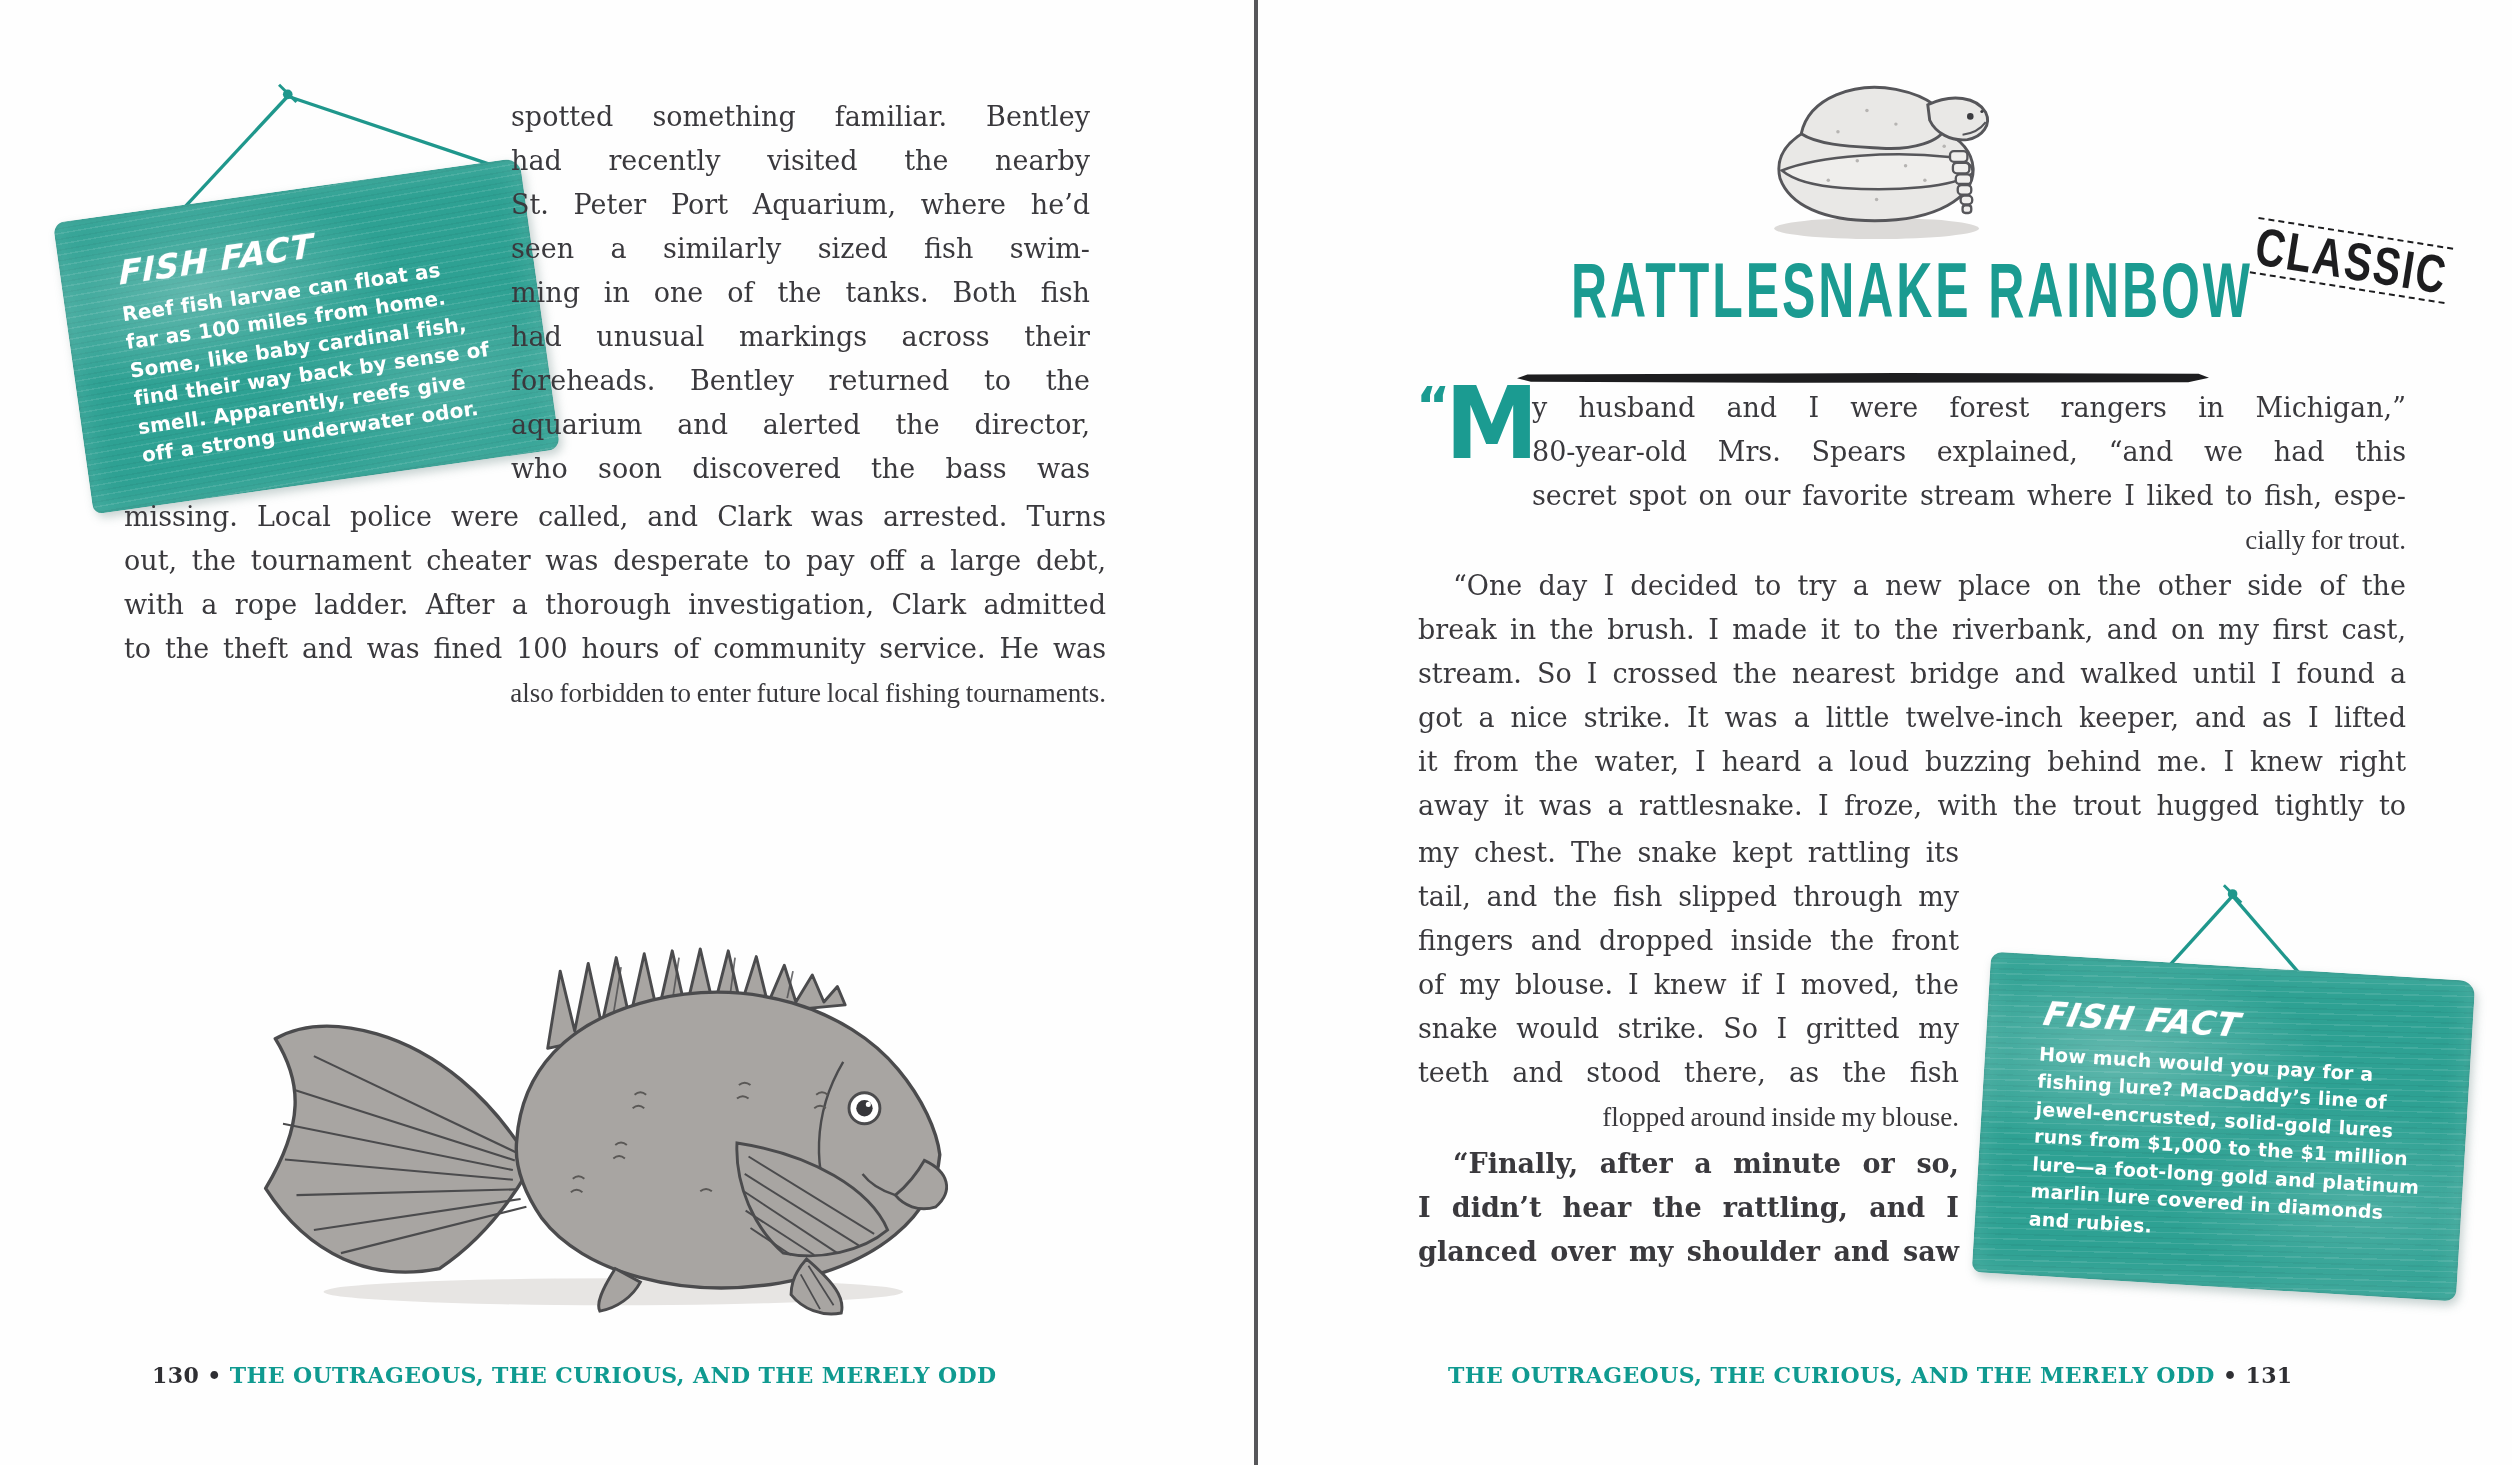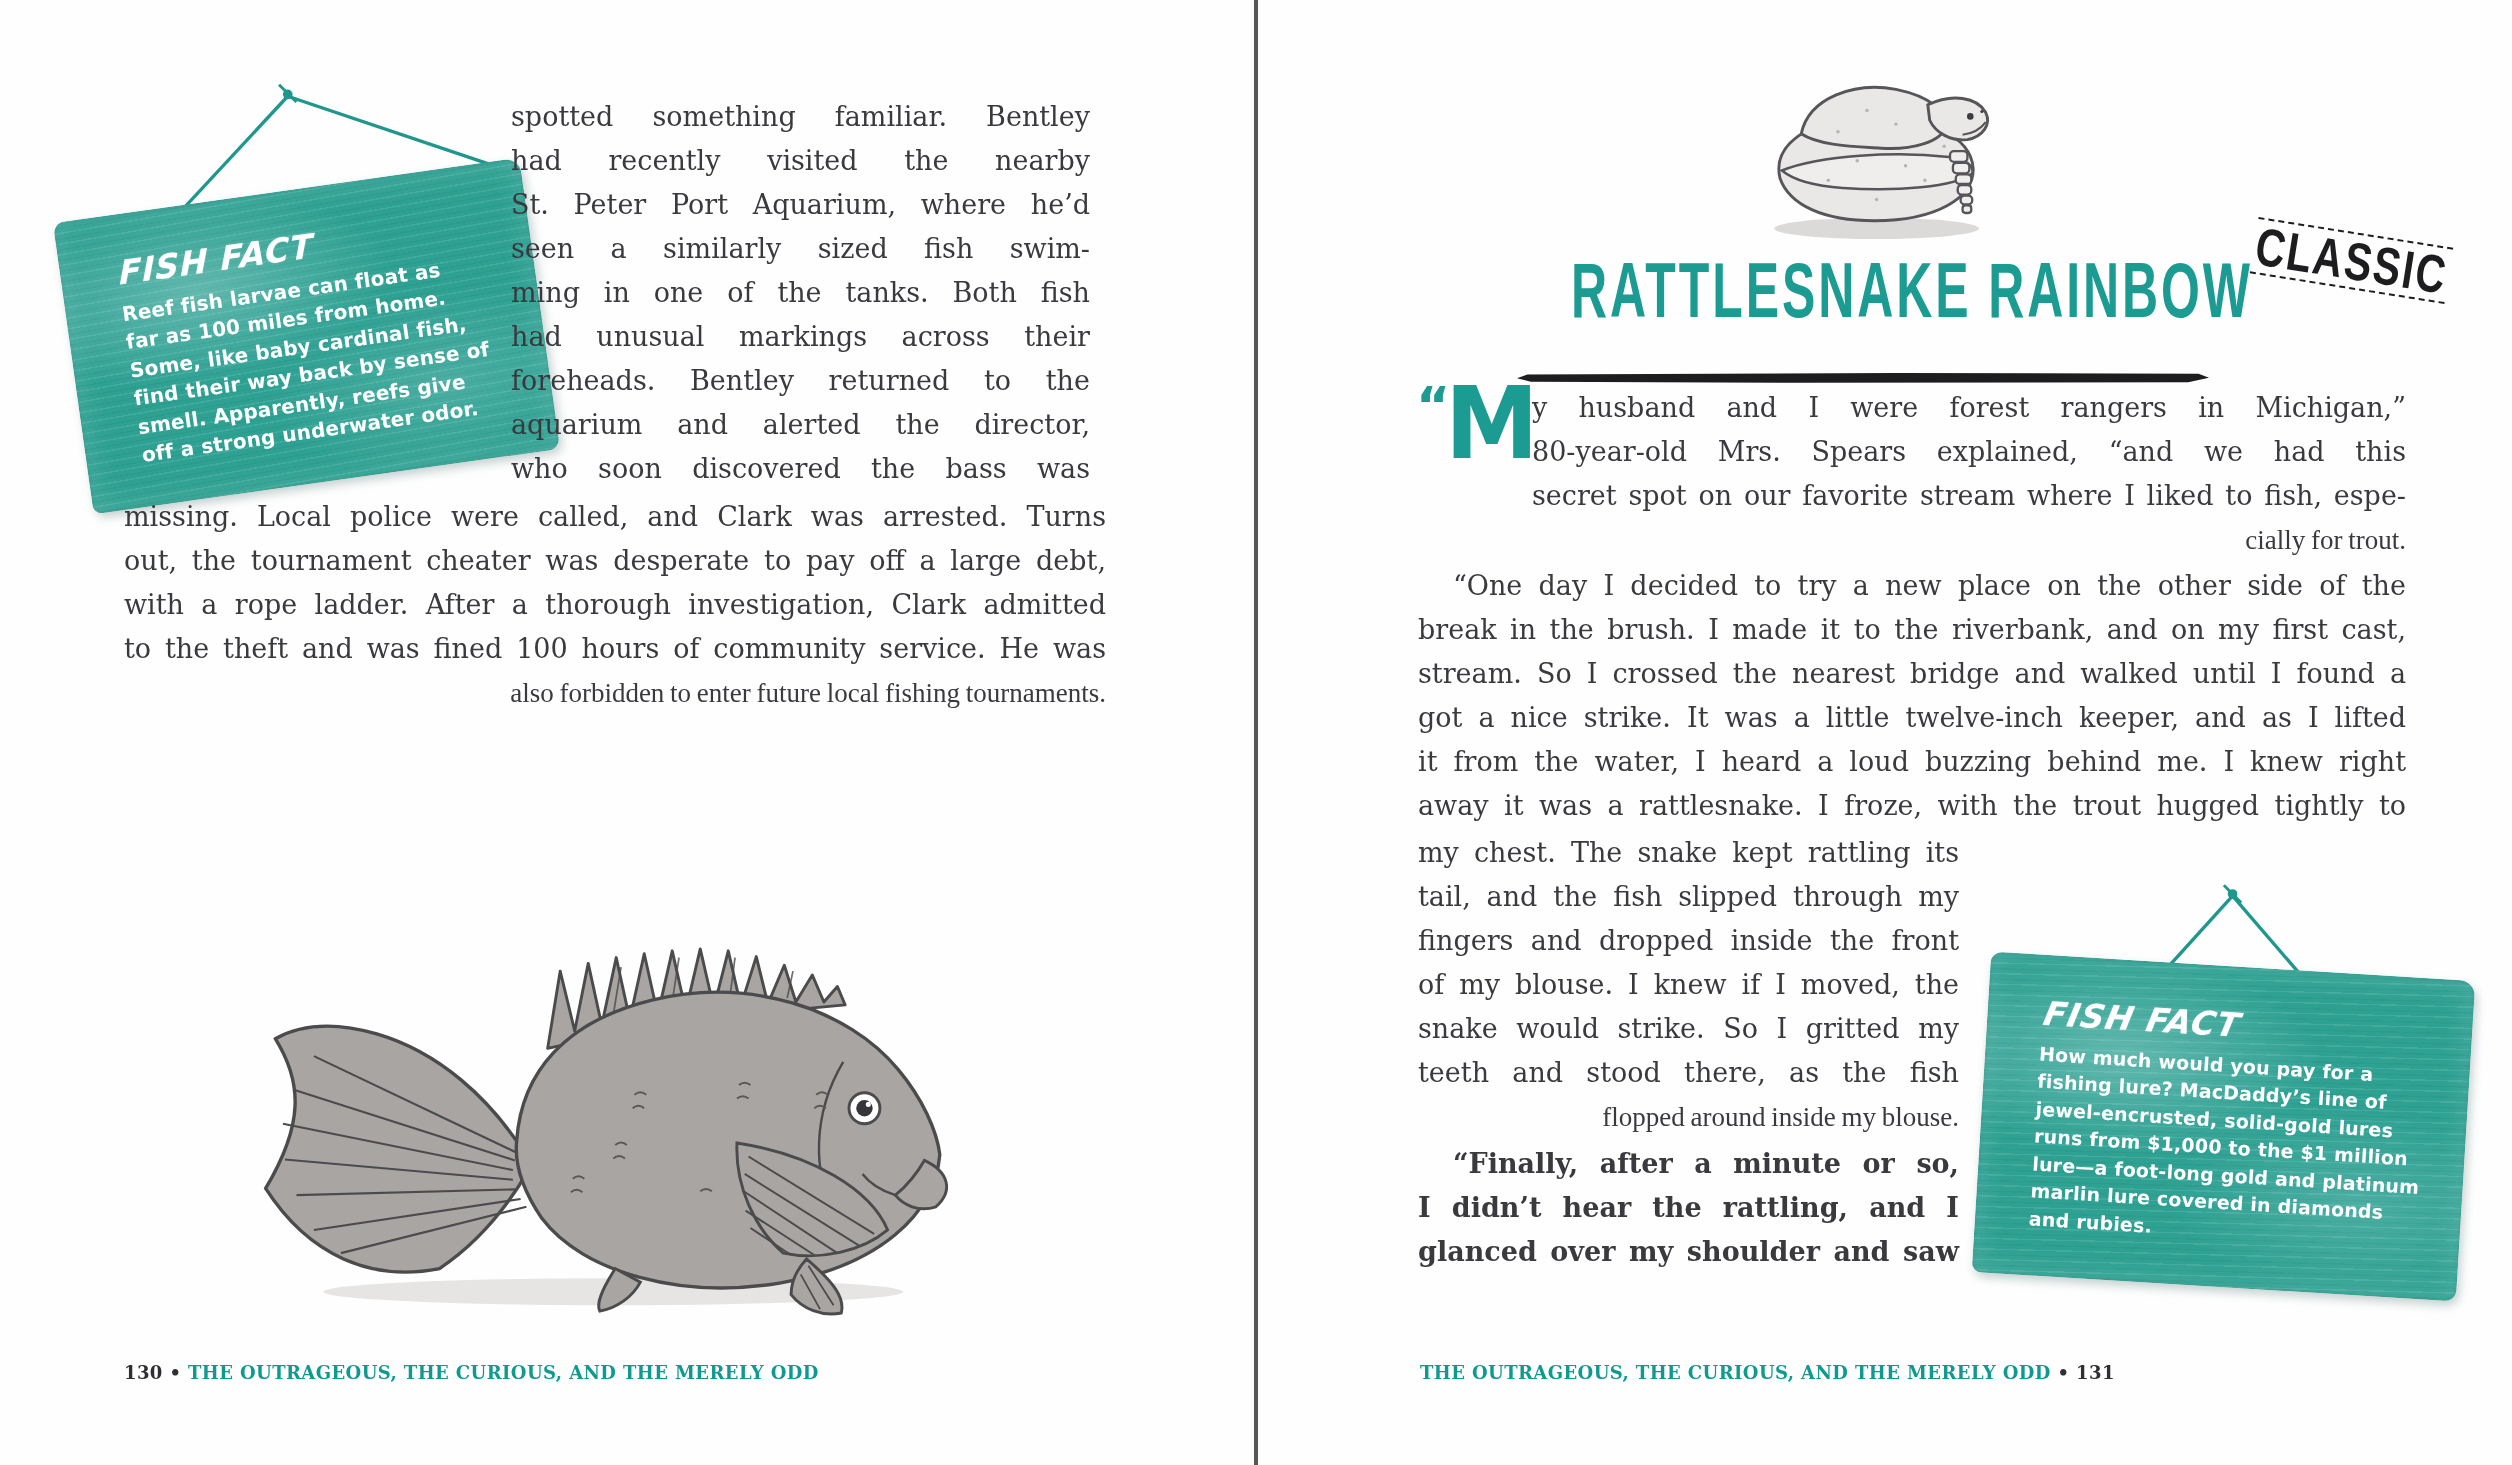--- a/index.html
+++ b/index.html
@@ -49,21 +49,21 @@
       font-size:33px;letter-spacing:1px;transform:skewX(-8deg);transform-origin:left bottom;
       margin-bottom:7.7px;text-shadow:0 0 1.9px rgba(255,255,255,.3);}
   .sign-line{font-family:"DejaVu Sans","Liberation Sans",sans-serif;font-weight:bold;}
   .board-left{padding:39px 29px 0 56px;}
   .board-left .sign-line{font-size:20px;line-height:28.5px;letter-spacing:0.2px;}
   .board-right{padding:39px 27px 0 54px;}
   .board-right .sign-line{font-size:19px;line-height:27.5px;letter-spacing:0.2px;}
 
   
   .rfoot{position:absolute;font-family:"DejaVu Serif","Liberation Serif",serif;font-weight:bold;
-      font-size:18px;letter-spacing:0.4px;color:#2f2f33;}
+      font-size:22px;letter-spacing:0.4px;color:#2f2f33;margin-left:28px;}
   .rfoot .ftitle{color:#0f9a90;}
   .foot-right{text-align:left;}
 
   
   .illus{position:absolute;}
 </style>
 </head>
 <body>
 
 <div class="spread">

